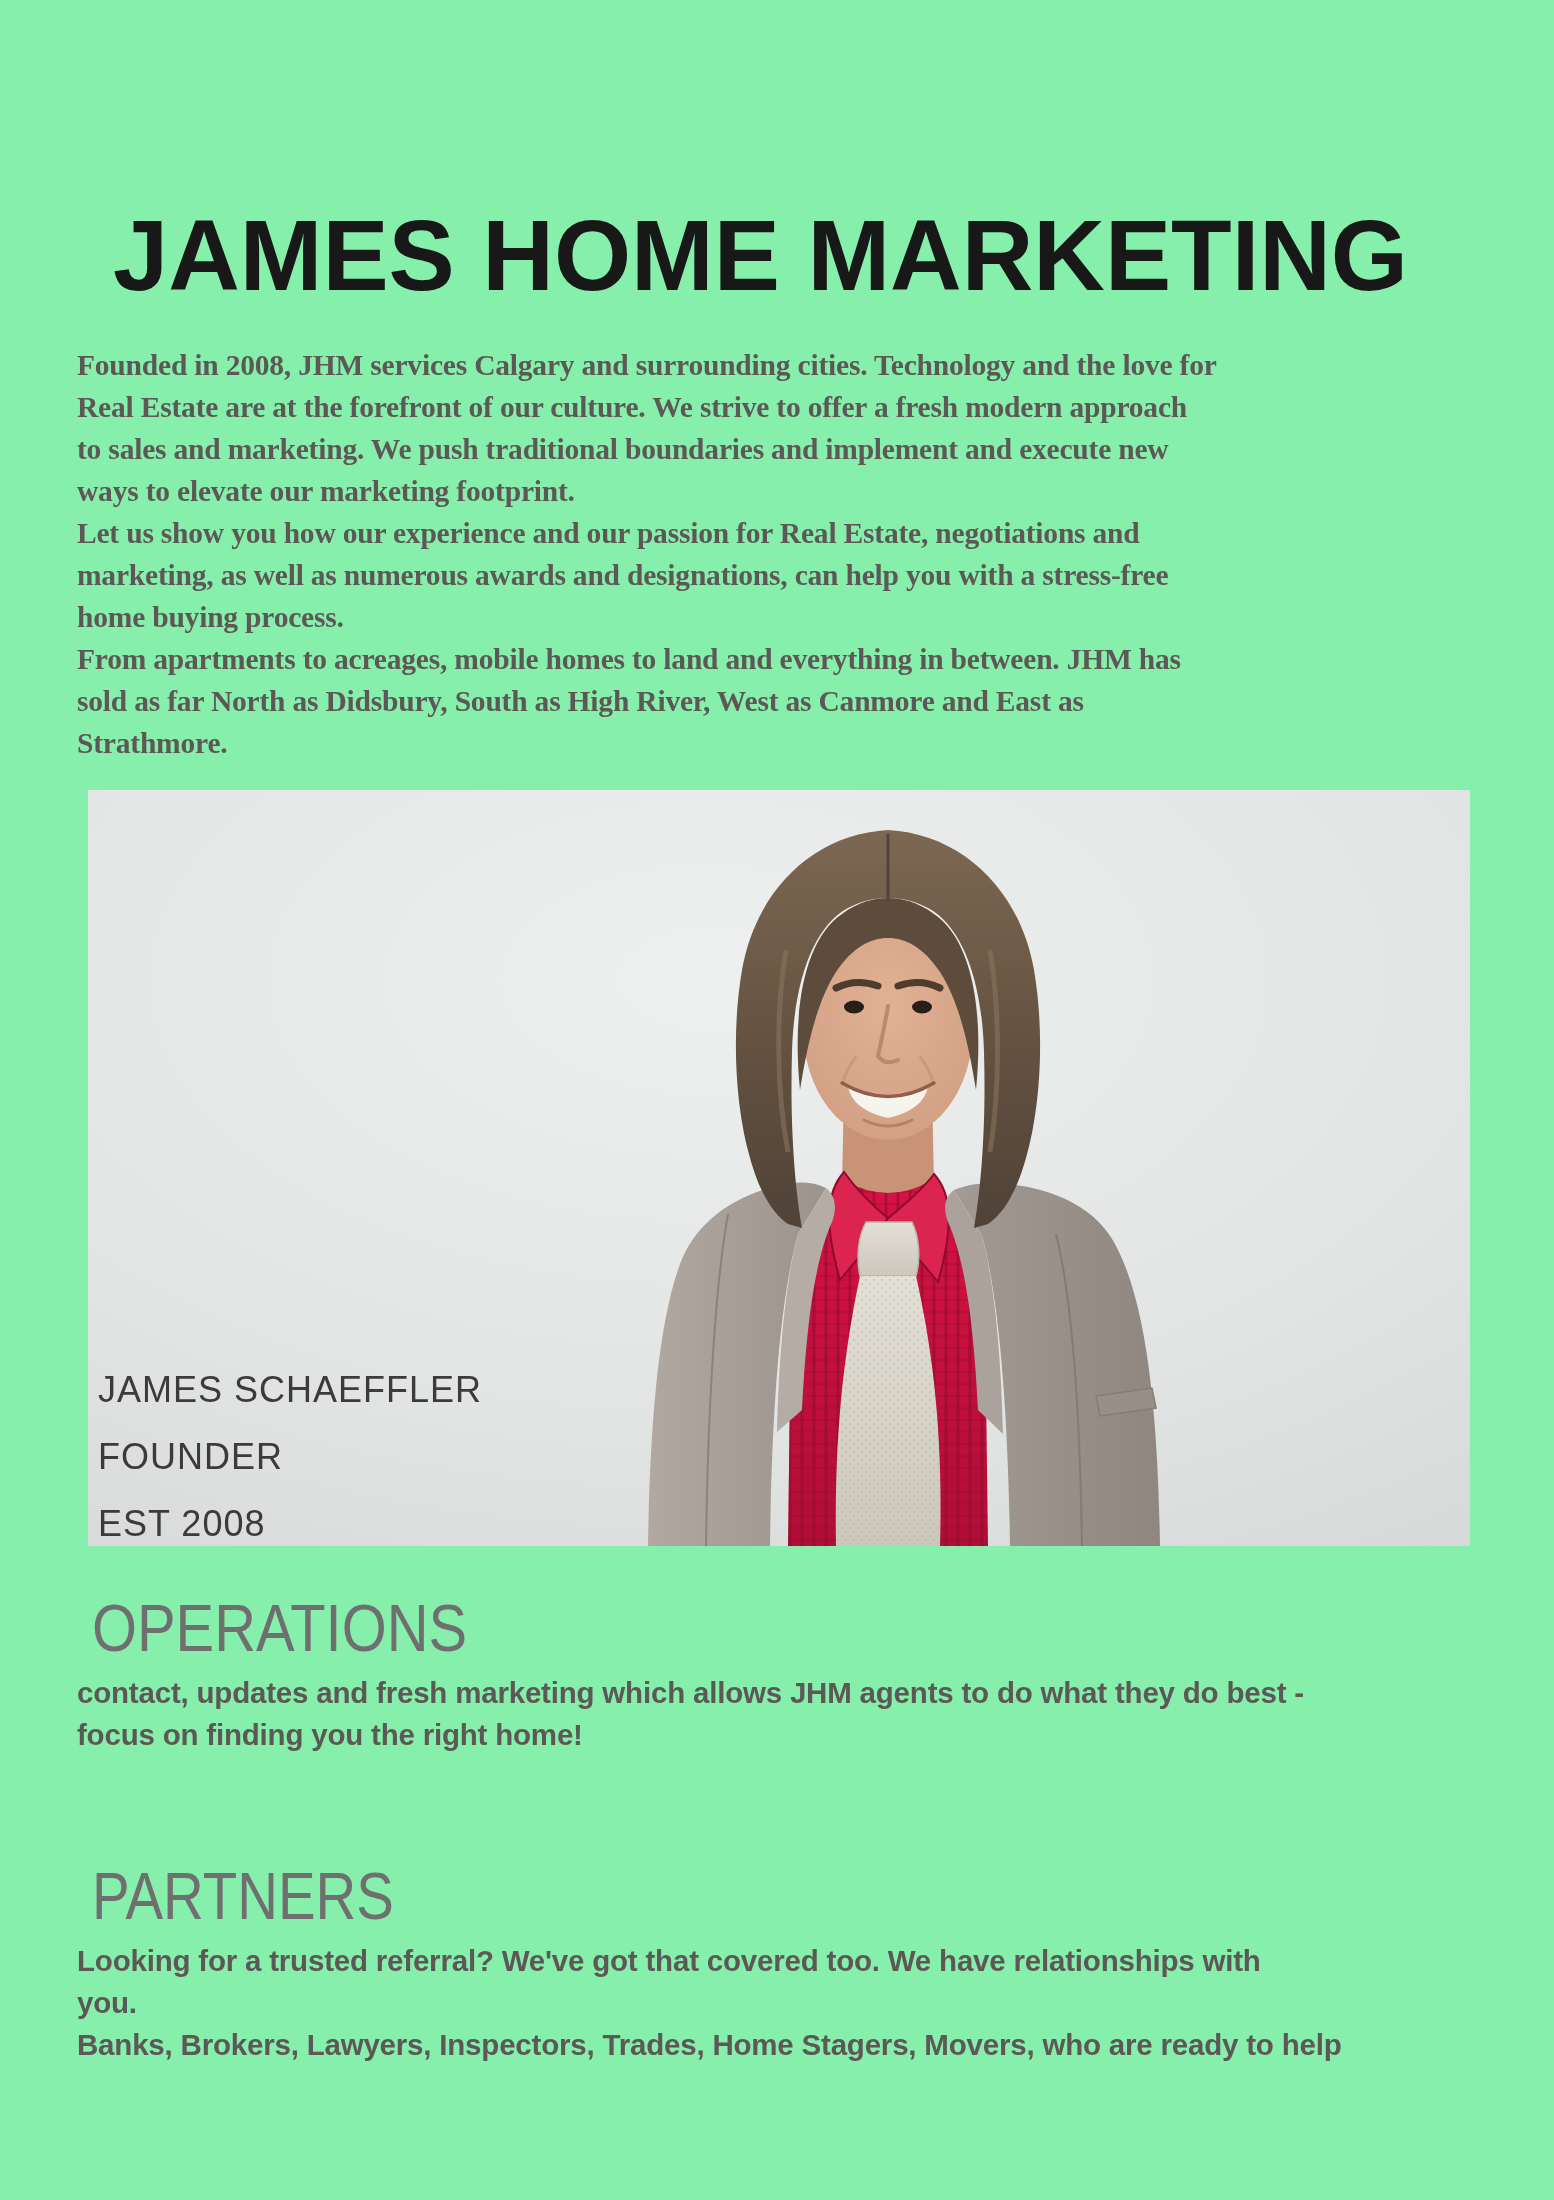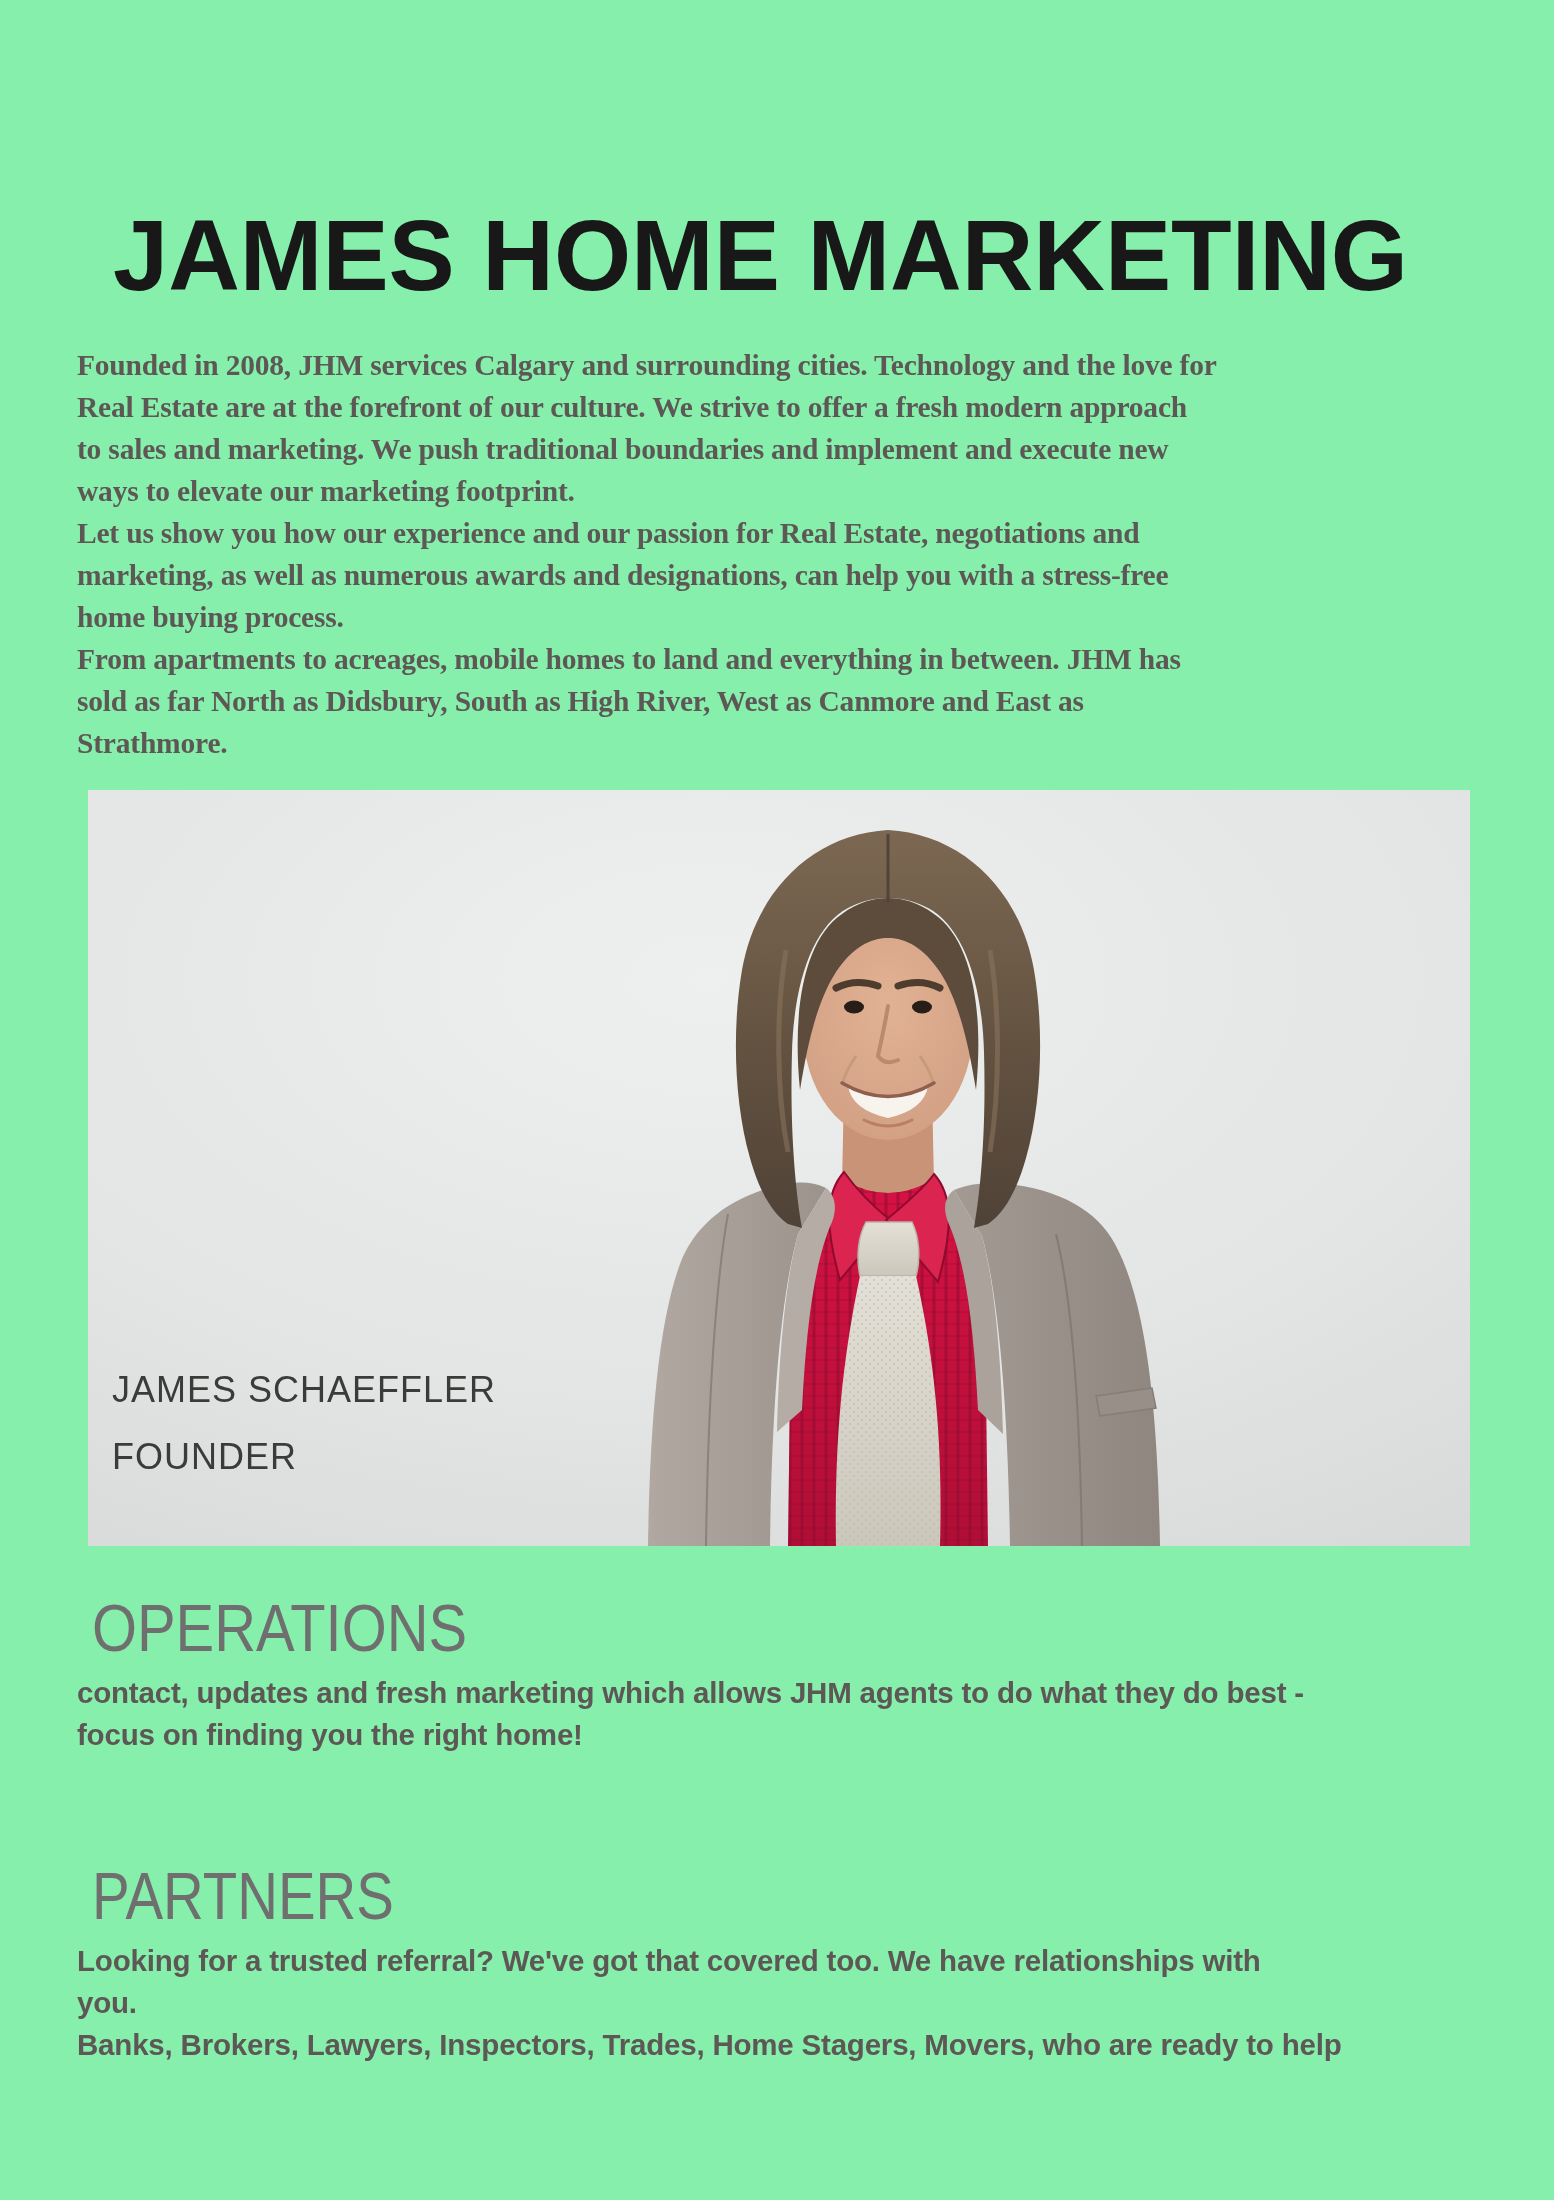--- a/index.html
+++ b/index.html
@@ -24,21 +24,21 @@
     line-height:42px;
     letter-spacing:-0.2px;
     color:#5d5855;
   }
   .photo{
     position:absolute;left:88px;top:790px;width:1382px;height:756px;
     margin:0;padding:0;
   }
   .photo svg{display:block;width:1382px;height:756px;}
   .photo-caption{
-    position:absolute;left:24px;top:566px;
+    position:absolute;left:10px;top:566px;
     font-weight:300;
     font-size:36px;
     line-height:67px;
     letter-spacing:1px;
     color:#3b3b39;
   }
   .heading-svg{position:absolute;width:420px;height:80px;}
   .heading-svg text{
     font-family:"Liberation Sans", sans-serif;
     font-weight:300;
@@ -154,20 +154,21 @@
       <path d="M768,266 Q757,282 755,293" stroke="#c79a7c" stroke-width="3" fill="none"></path>
       <path d="M832,266 Q843,282 845,293" stroke="#c79a7c" stroke-width="3" fill="none"></path>
       <path d="M760,296 Q800,320 840,296 Q836,320 800,328 Q764,320 760,296 Z" fill="#f7f3ed"></path>
       <path d="M754,293 Q800,320 846,293" stroke="#8f5f4e" stroke-width="3.5" fill="none" stroke-linecap="round"></path>
       <path d="M776,330 Q800,342 824,330" stroke="#b97f63" stroke-width="3" fill="none" stroke-linecap="round"></path>
     </svg>
 
     <div class="photo-caption">
       <div>JAMES SCHAEFFLER</div>
       <div>FOUNDER</div>
+      <div>EST 2008</div>
     </div>
   </figure>
 
   <svg id="operations-heading" class="heading-svg" viewBox="0 0 420 80">
     <text x="0" y="61" font-size="66" textLength="375" lengthAdjust="spacingAndGlyphs">OPERATIONS</text>
   </svg>
   <div id="operations-body">
     <div class="body-line">contact, updates and fresh marketing which allows JHM agents to do what they do best -</div>
     <div class="body-line">focus on finding you the right home!</div>
   </div>

